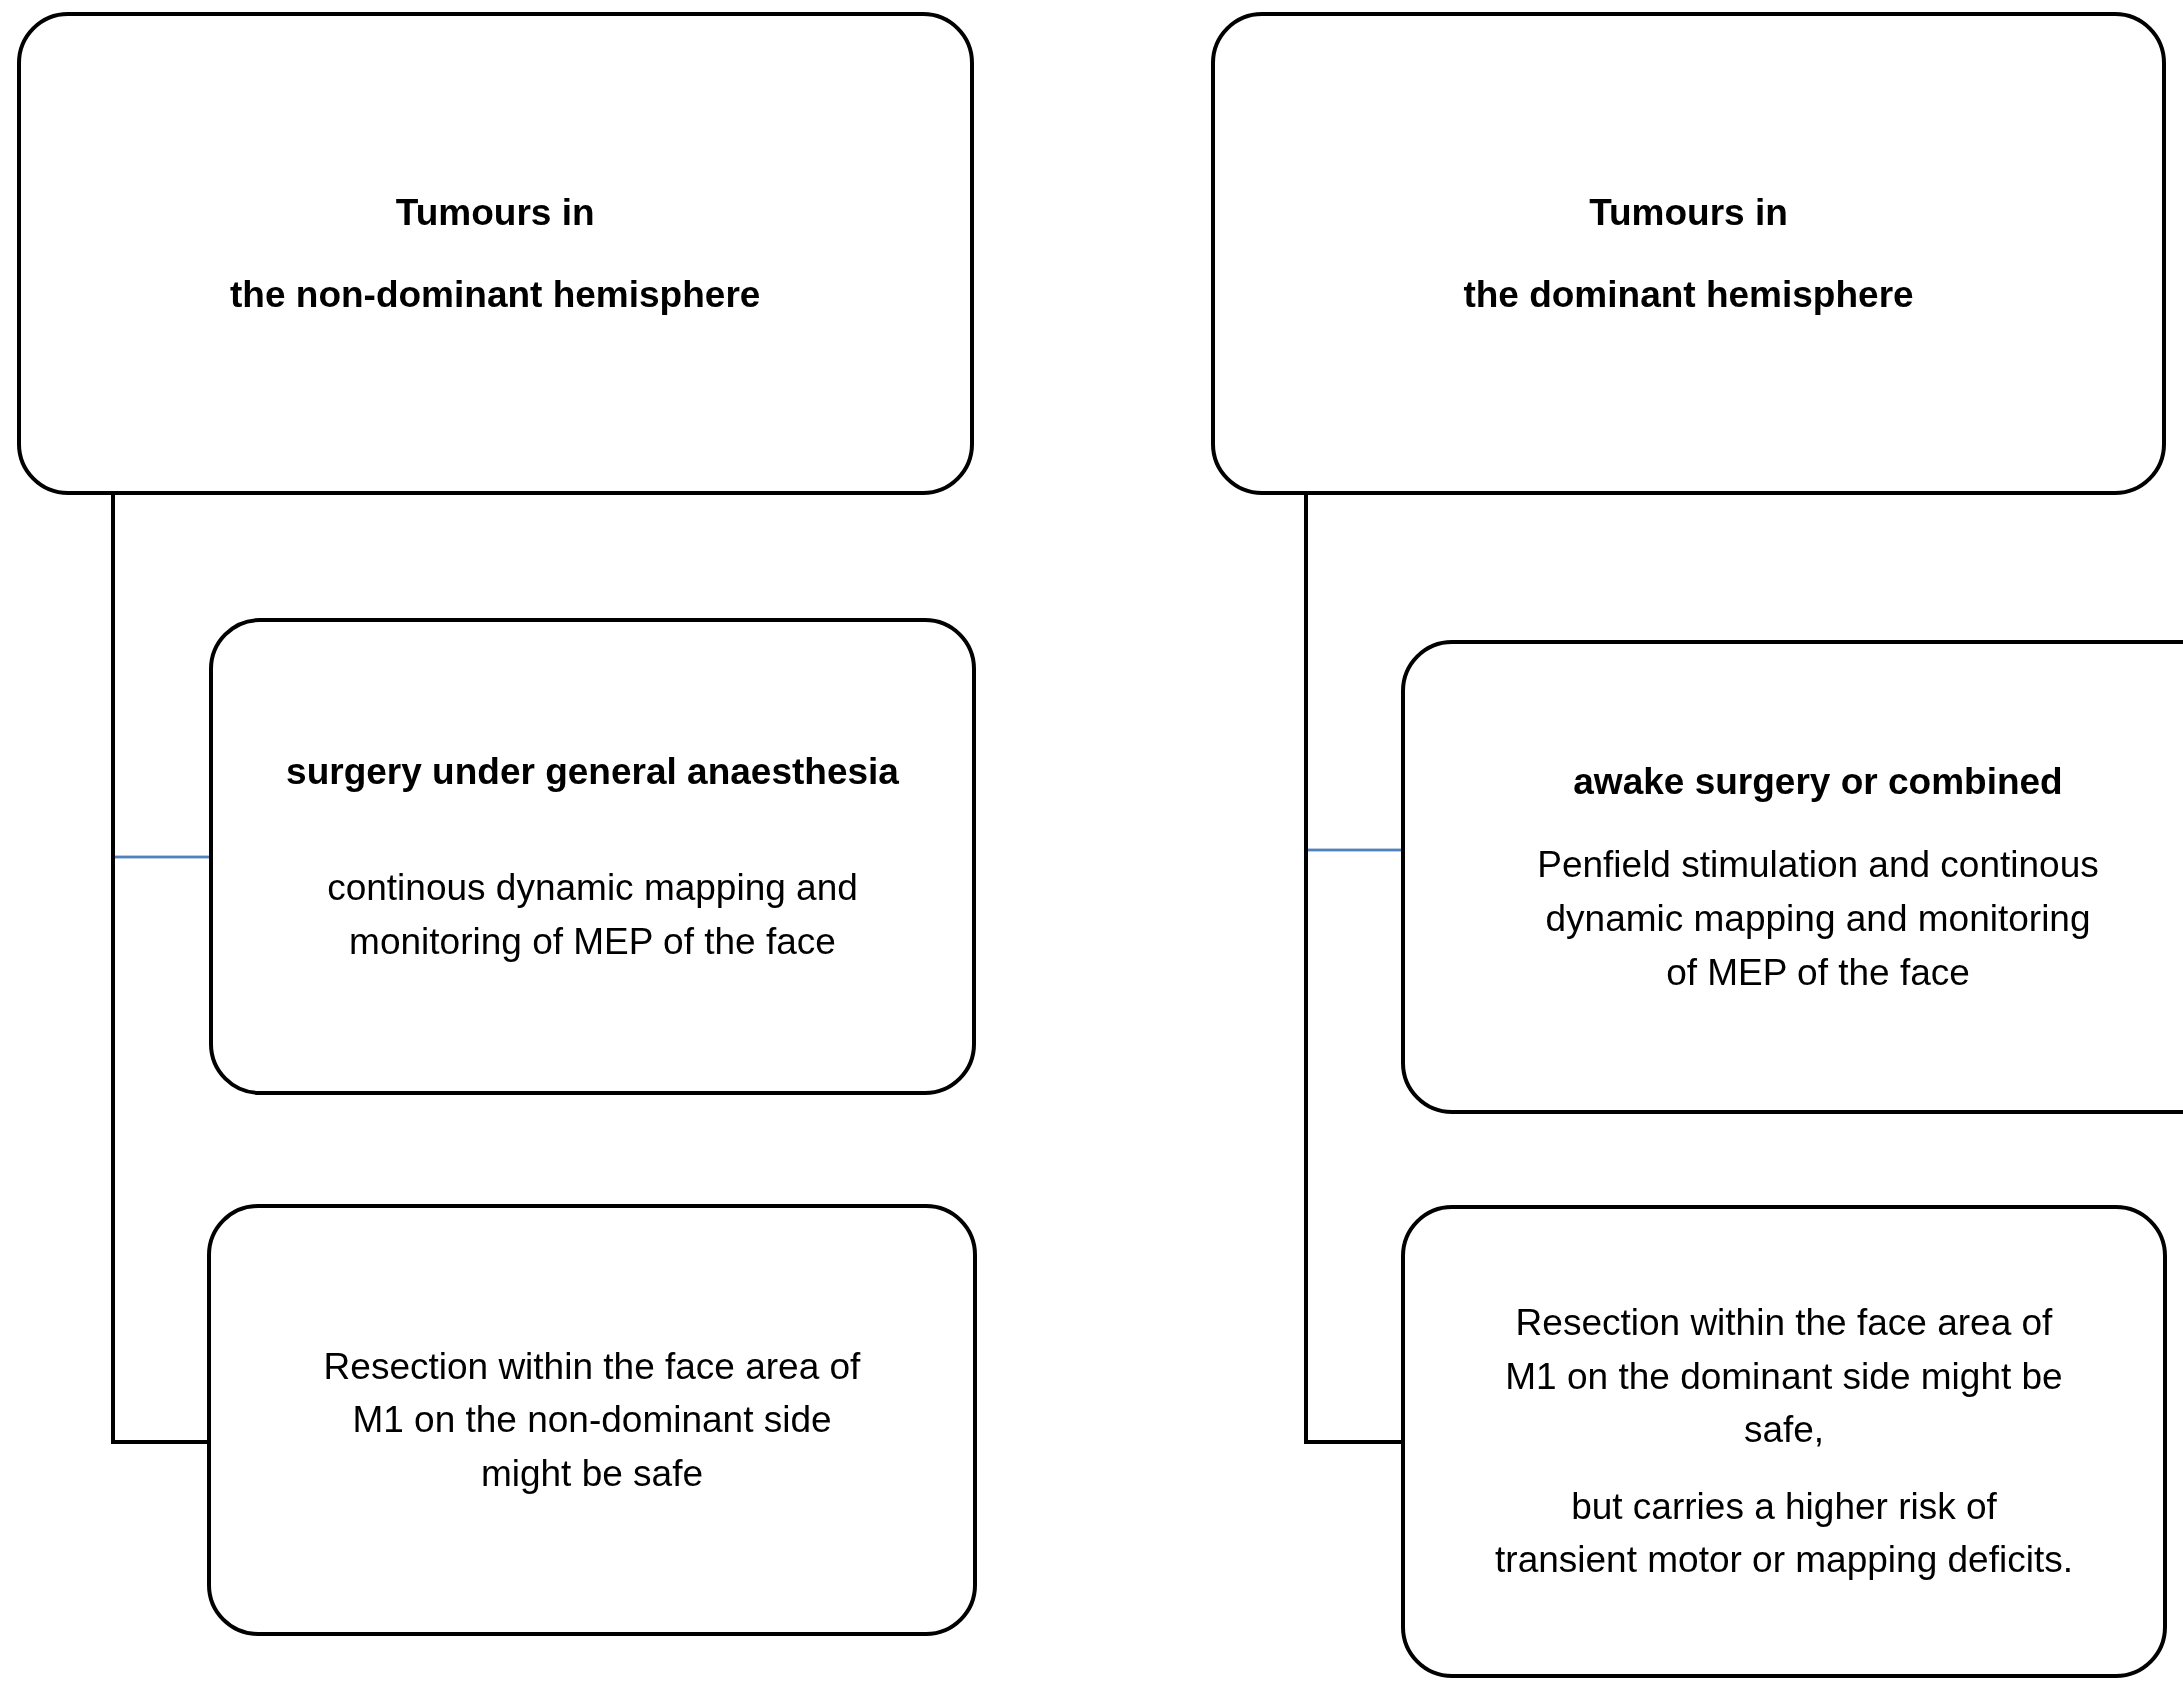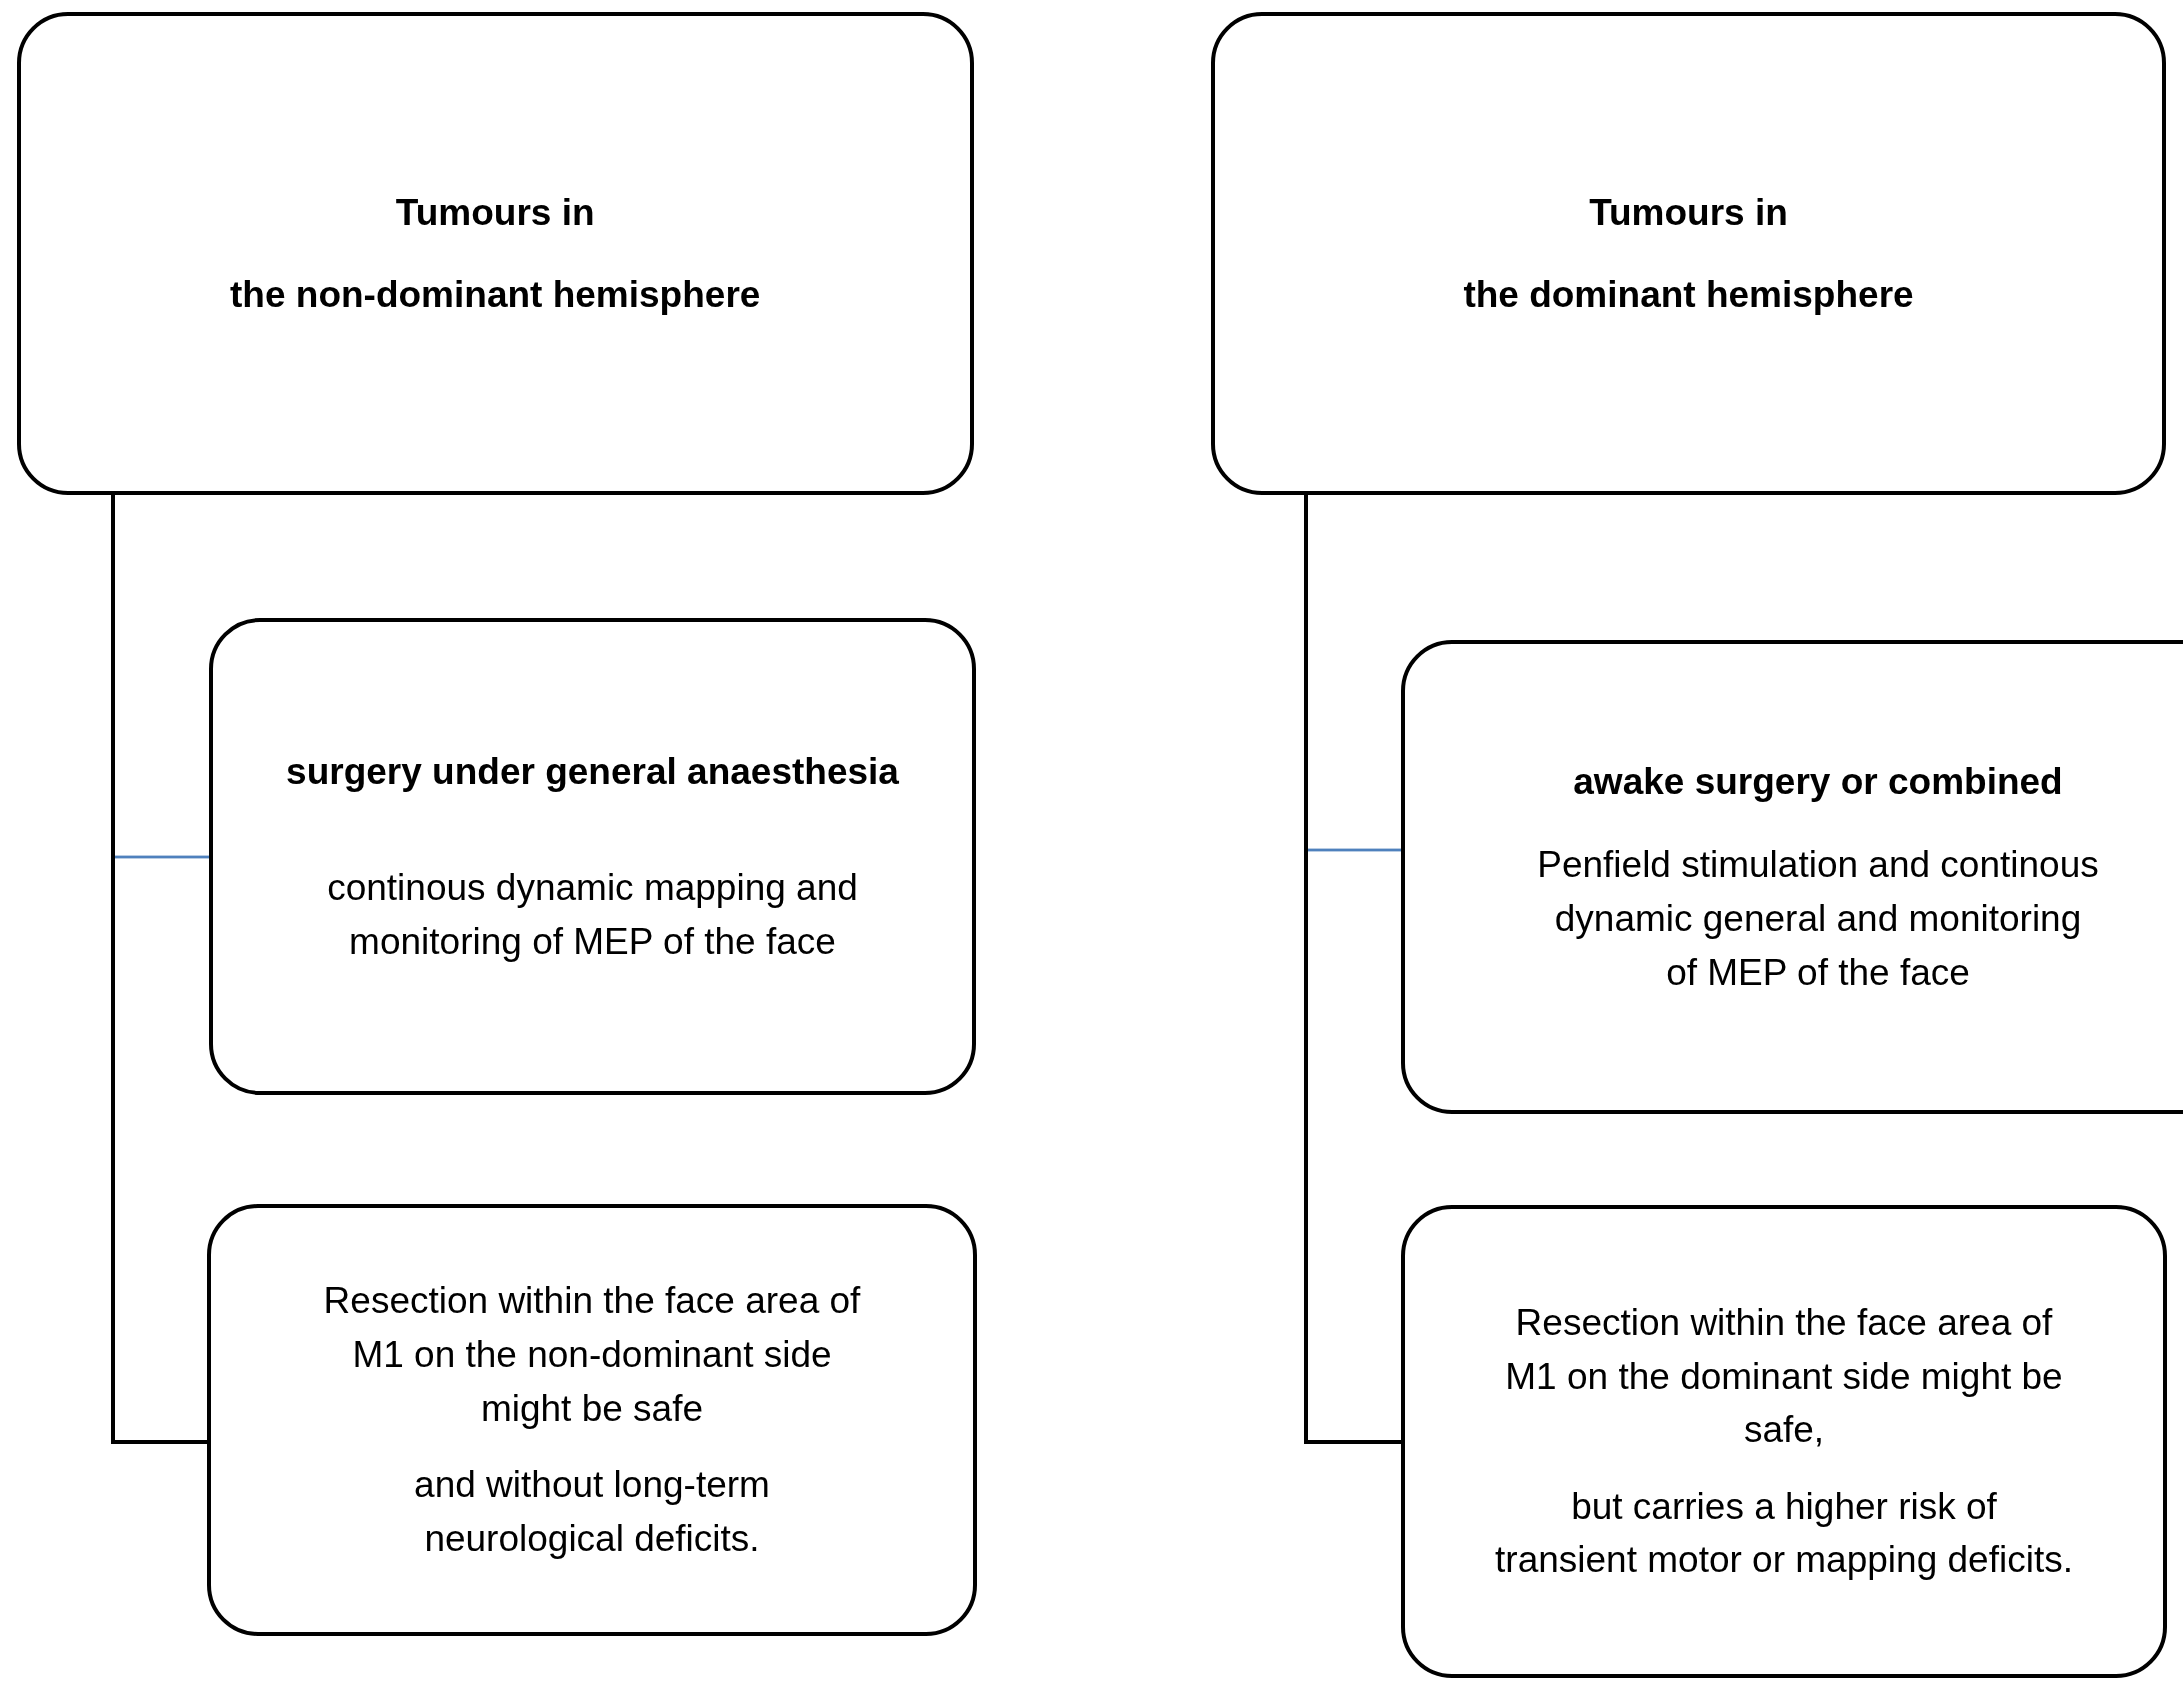--- a/index.html
+++ b/index.html
@@ -91,33 +91,31 @@
   <div class="node n-lm">
     <div class="node-title">surgery under general anaesthesia</div>
     <div class="node-body">continous dynamic mapping and
 monitoring of MEP of the face</div>
   </div>
 
   <div class="node n-lb">
     <div class="node-para">Resection within the face area of
 M1 on the non-dominant side
 might be safe</div>
-    <div class="node-para para2">and without long-term
-neurological deficits.</div>
   </div>
 
   <div class="node n-rt">
     <div class="root-text">Tumours in
 the dominant hemisphere</div>
   </div>
 
   <div class="node n-rm">
     <div class="node-title">awake surgery or combined</div>
     <div class="node-body">Penfield stimulation and continous
-dynamic general and monitoring
+dynamic mapping and monitoring
 of MEP of the face</div>
   </div>
 
   <div class="node n-rb">
     <div class="node-para">Resection within the face area of
 M1 on the dominant side might be
 safe,</div>
     <div class="node-para para2">but carries a higher risk of
 transient motor or mapping deficits.</div>
   </div>

